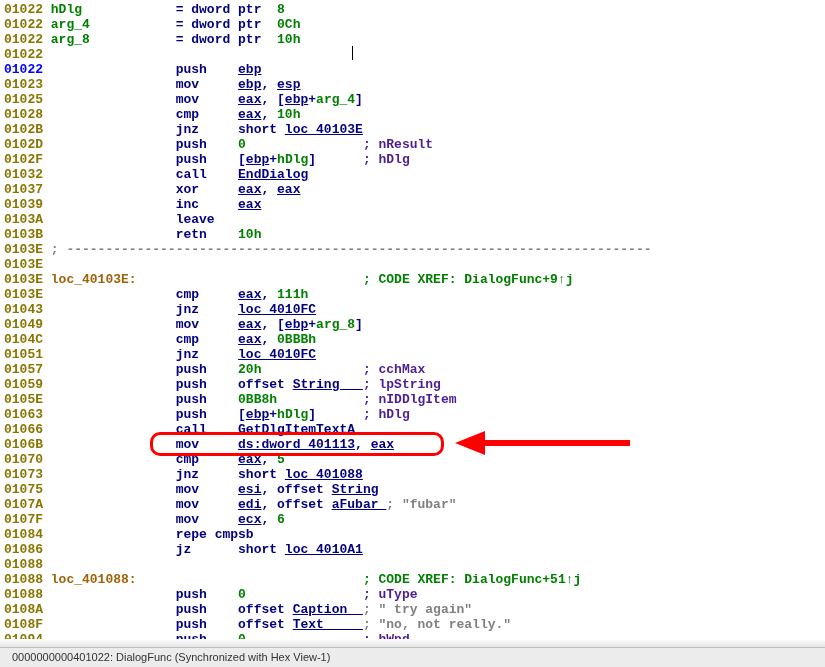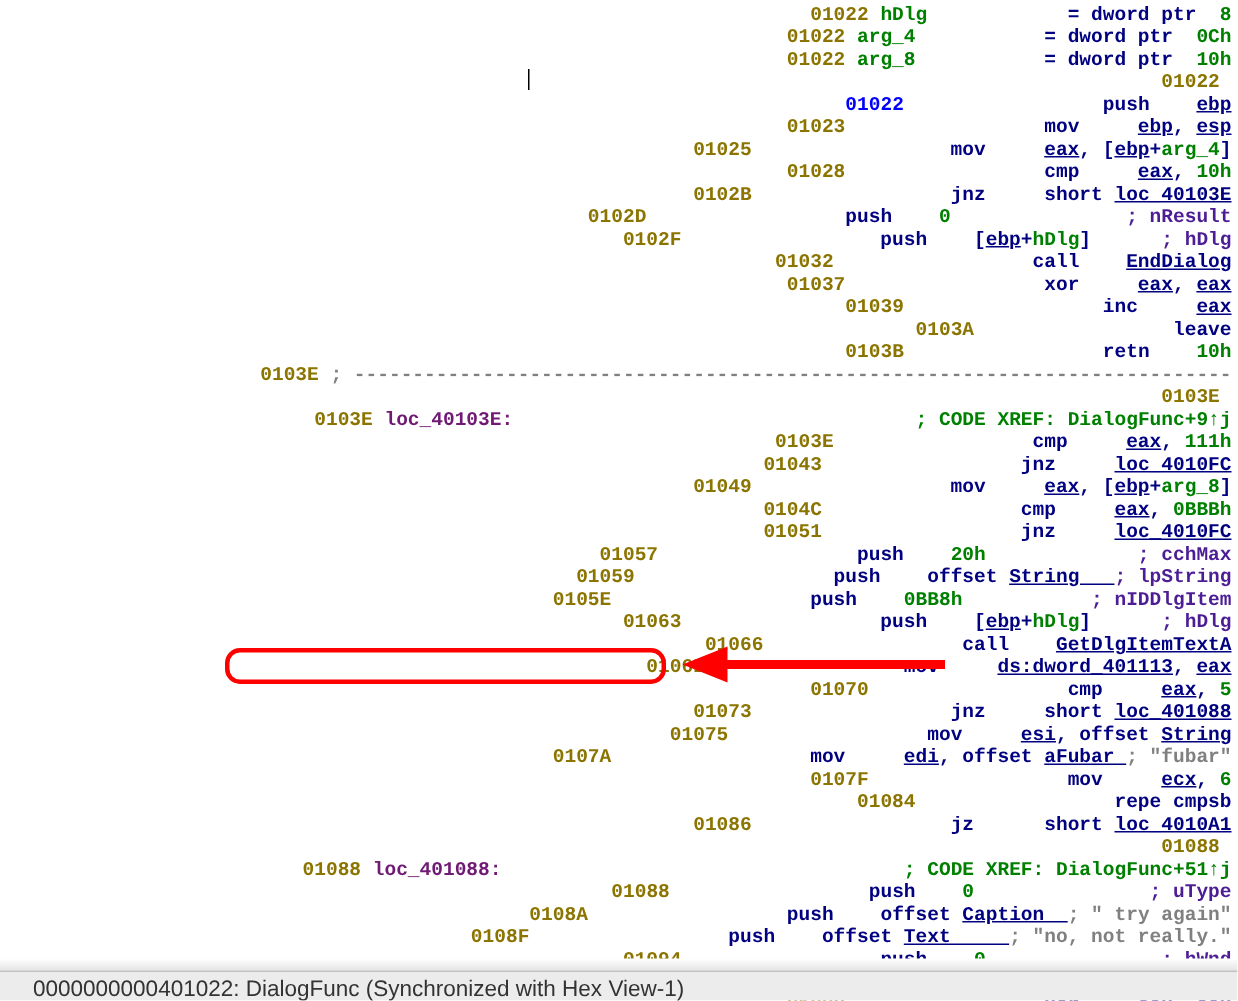--- a/index.html
+++ b/index.html
@@ -17,23 +17,23 @@
   .code-area {
     padding: 2px 4px;
     line-height: 15px;
     white-space: pre;
     position: relative;
   }
   .addr { color: #8b7500; }
   .addr-blue { color: #0000ff; }
   .kw   { color: #000080; }
   .op   { color: #008000; }
-  .lab  { color: #701a75; font-family: Liberation Mono, monospace; }
+  .lab  { color: #a16207; font-family: Liberation Mono, monospace; }
   .cmt  { color: #4c1d95; }
-  .xref { color: #008000; margin-left: 42px; }
+  .xref { color: #008000; }
   .txt  { color: #000080; text-decoration: underline; }
   .gray { color: #808080; }
   .sep  { color: #808080; }
   .cursor {
     position: absolute;
     width: 1px;
     height: 14px;
     background: #000;
   }
   .highlight-box {
@@ -48,35 +48,35 @@
   }
   .statusbar {
     position: absolute;
     bottom: 0;
     left: 0;
     right: 0;
     height: 20px;
     background: #ececec;
     border-top: 1px solid #c0c0c0;
     font-family: -apple-system, Helvetica, Arial, sans-serif;
-    font-size: 15px;
+    font-size: 11px;
     font-weight: normal;
     color: #333;
-    padding: 3px 22px;
+    padding: 3px 12px;
     box-sizing: border-box;
   }
   .gradient {
     position: absolute;
     bottom: 20px;
     left: 0;
     right: 0;
     height: 8px;
     background: linear-gradient(#fff, #e4e4e4);
   }
-  .line { display: block; text-align: right; }
+  .line { display: block; }
 </style>
 </head>
 <body>
 
 <div class="code-area" id="code"><span class="line"><span class="addr">01022 </span><span class="op">hDlg            </span><span class="kw">= dword ptr  </span><span class="op">8</span></span><span class="line"><span class="addr">01022 </span><span class="op">arg_4           </span><span class="kw">= dword ptr  </span><span class="op">0Ch</span></span><span class="line"><span class="addr">01022 </span><span class="op">arg_8           </span><span class="kw">= dword ptr  </span><span class="op">10h</span></span><span class="line"><span class="addr">01022 </span></span><span class="line"><span class="addr-blue">01022 </span><span class="kw">                push    </span><span class="txt">ebp</span></span><span class="line"><span class="addr">01023 </span><span class="kw">                mov     </span><span class="txt">ebp</span><span class="kw">, </span><span class="txt">esp</span></span><span class="line"><span class="addr">01025 </span><span class="kw">                mov     </span><span class="txt">eax</span><span class="kw">, [</span><span class="txt">ebp</span><span class="kw">+</span><span class="op">arg_4</span><span class="kw">]</span></span><span class="line"><span class="addr">01028 </span><span class="kw">                cmp     </span><span class="txt">eax</span><span class="kw">, </span><span class="op">10h</span></span><span class="line"><span class="addr">0102B </span><span class="kw">                jnz     short </span><span class="txt">loc_40103E</span></span><span class="line"><span class="addr">0102D </span><span class="kw">                push    </span><span class="op">0               </span><span class="cmt">; nResult</span></span><span class="line"><span class="addr">0102F </span><span class="kw">                push    [</span><span class="txt">ebp</span><span class="kw">+</span><span class="op">hDlg</span><span class="kw">]      </span><span class="cmt">; hDlg</span></span><span class="line"><span class="addr">01032 </span><span class="kw">                call    </span><span class="txt">EndDialog</span></span><span class="line"><span class="addr">01037 </span><span class="kw">                xor     </span><span class="txt">eax</span><span class="kw">, </span><span class="txt">eax</span></span><span class="line"><span class="addr">01039 </span><span class="kw">                inc     </span><span class="txt">eax</span></span><span class="line"><span class="addr">0103A </span><span class="kw">                leave</span></span><span class="line"><span class="addr">0103B </span><span class="kw">                retn    </span><span class="op">10h</span></span><span class="line"><span class="addr">0103E </span><span class="sep">; ---------------------------------------------------------------------------</span></span><span class="line"><span class="addr">0103E </span></span><span class="line"><span class="addr">0103E </span><span class="lab">loc_40103E:                             </span><span class="xref">; CODE XREF: DialogFunc+9↑j</span></span><span class="line"><span class="addr">0103E </span><span class="kw">                cmp     </span><span class="txt">eax</span><span class="kw">, </span><span class="op">111h</span></span><span class="line"><span class="addr">01043 </span><span class="kw">                jnz     </span><span class="txt">loc_4010FC</span></span><span class="line"><span class="addr">01049 </span><span class="kw">                mov     </span><span class="txt">eax</span><span class="kw">, [</span><span class="txt">ebp</span><span class="kw">+</span><span class="op">arg_8</span><span class="kw">]</span></span><span class="line"><span class="addr">0104C </span><span class="kw">                cmp     </span><span class="txt">eax</span><span class="kw">, </span><span class="op">0BBBh</span></span><span class="line"><span class="addr">01051 </span><span class="kw">                jnz     </span><span class="txt">loc_4010FC</span></span><span class="line"><span class="addr">01057 </span><span class="kw">                push    </span><span class="op">20h             </span><span class="cmt">; cchMax</span></span><span class="line"><span class="addr">01059 </span><span class="kw">                push    offset </span><span class="txt">String   </span><span class="cmt">; lpString</span></span><span class="line"><span class="addr">0105E </span><span class="kw">                push    </span><span class="op">0BB8h           </span><span class="cmt">; nIDDlgItem</span></span><span class="line"><span class="addr">01063 </span><span class="kw">                push    [</span><span class="txt">ebp</span><span class="kw">+</span><span class="op">hDlg</span><span class="kw">]      </span><span class="cmt">; hDlg</span></span><span class="line"><span class="addr">01066 </span><span class="kw">                call    </span><span class="txt">GetDlgItemTextA</span></span><span class="line"><span class="addr">0106B </span><span class="kw">                mov     </span><span class="txt">ds:dword_401113</span><span class="kw">, </span><span class="txt">eax</span></span><span class="line"><span class="addr">01070 </span><span class="kw">                cmp     </span><span class="txt">eax</span><span class="kw">, </span><span class="op">5</span></span><span class="line"><span class="addr">01073 </span><span class="kw">                jnz     short </span><span class="txt">loc_401088</span></span><span class="line"><span class="addr">01075 </span><span class="kw">                mov     </span><span class="txt">esi</span><span class="kw">, offset </span><span class="txt">String</span></span><span class="line"><span class="addr">0107A </span><span class="kw">                mov     </span><span class="txt">edi</span><span class="kw">, offset </span><span class="txt">aFubar </span><span class="gray">; "fubar"</span></span><span class="line"><span class="addr">0107F </span><span class="kw">                mov     </span><span class="txt">ecx</span><span class="kw">, </span><span class="op">6</span></span><span class="line"><span class="addr">01084 </span><span class="kw">                repe cmpsb</span></span><span class="line"><span class="addr">01086 </span><span class="kw">                jz      short </span><span class="txt">loc_4010A1</span></span><span class="line"><span class="addr">01088 </span></span><span class="line"><span class="addr">01088 </span><span class="lab">loc_401088:                             </span><span class="xref">; CODE XREF: DialogFunc+51↑j</span></span><span class="line"><span class="addr">01088 </span><span class="kw">                push    </span><span class="op">0               </span><span class="cmt">; uType</span></span><span class="line"><span class="addr">0108A </span><span class="kw">                push    offset </span><span class="txt">Caption  </span><span class="gray">; " try again"</span></span><span class="line"><span class="addr">0108F </span><span class="kw">                push    offset </span><span class="txt">Text     </span><span class="gray">; "no, not really."</span></span><span class="line"><span class="addr">01094 </span><span class="kw">                push    </span><span class="op">0               </span><span class="cmt">; hWnd</span></span><span class="line"><span class="addr">01096 </span><span class="kw">                call    </span><span class="txt">MessageBoxA</span></span><span class="line"><span class="addr">0109B </span><span class="kw">                xor     </span><span class="txt">eax</span><span class="kw">, </span><span class="txt">eax</span></span></div>
 
 <div class="highlight-box" id="hl" style="top: 432px; left: 150px; width: 288px; height: 18px;"></div>
 
 <svg class="arrow" id="arrow" width="180" height="30" style="top: 428px; left: 455px;">
   <line x1="175" y1="15" x2="25" y2="15" stroke="#ff0000" stroke-width="6"></line>

